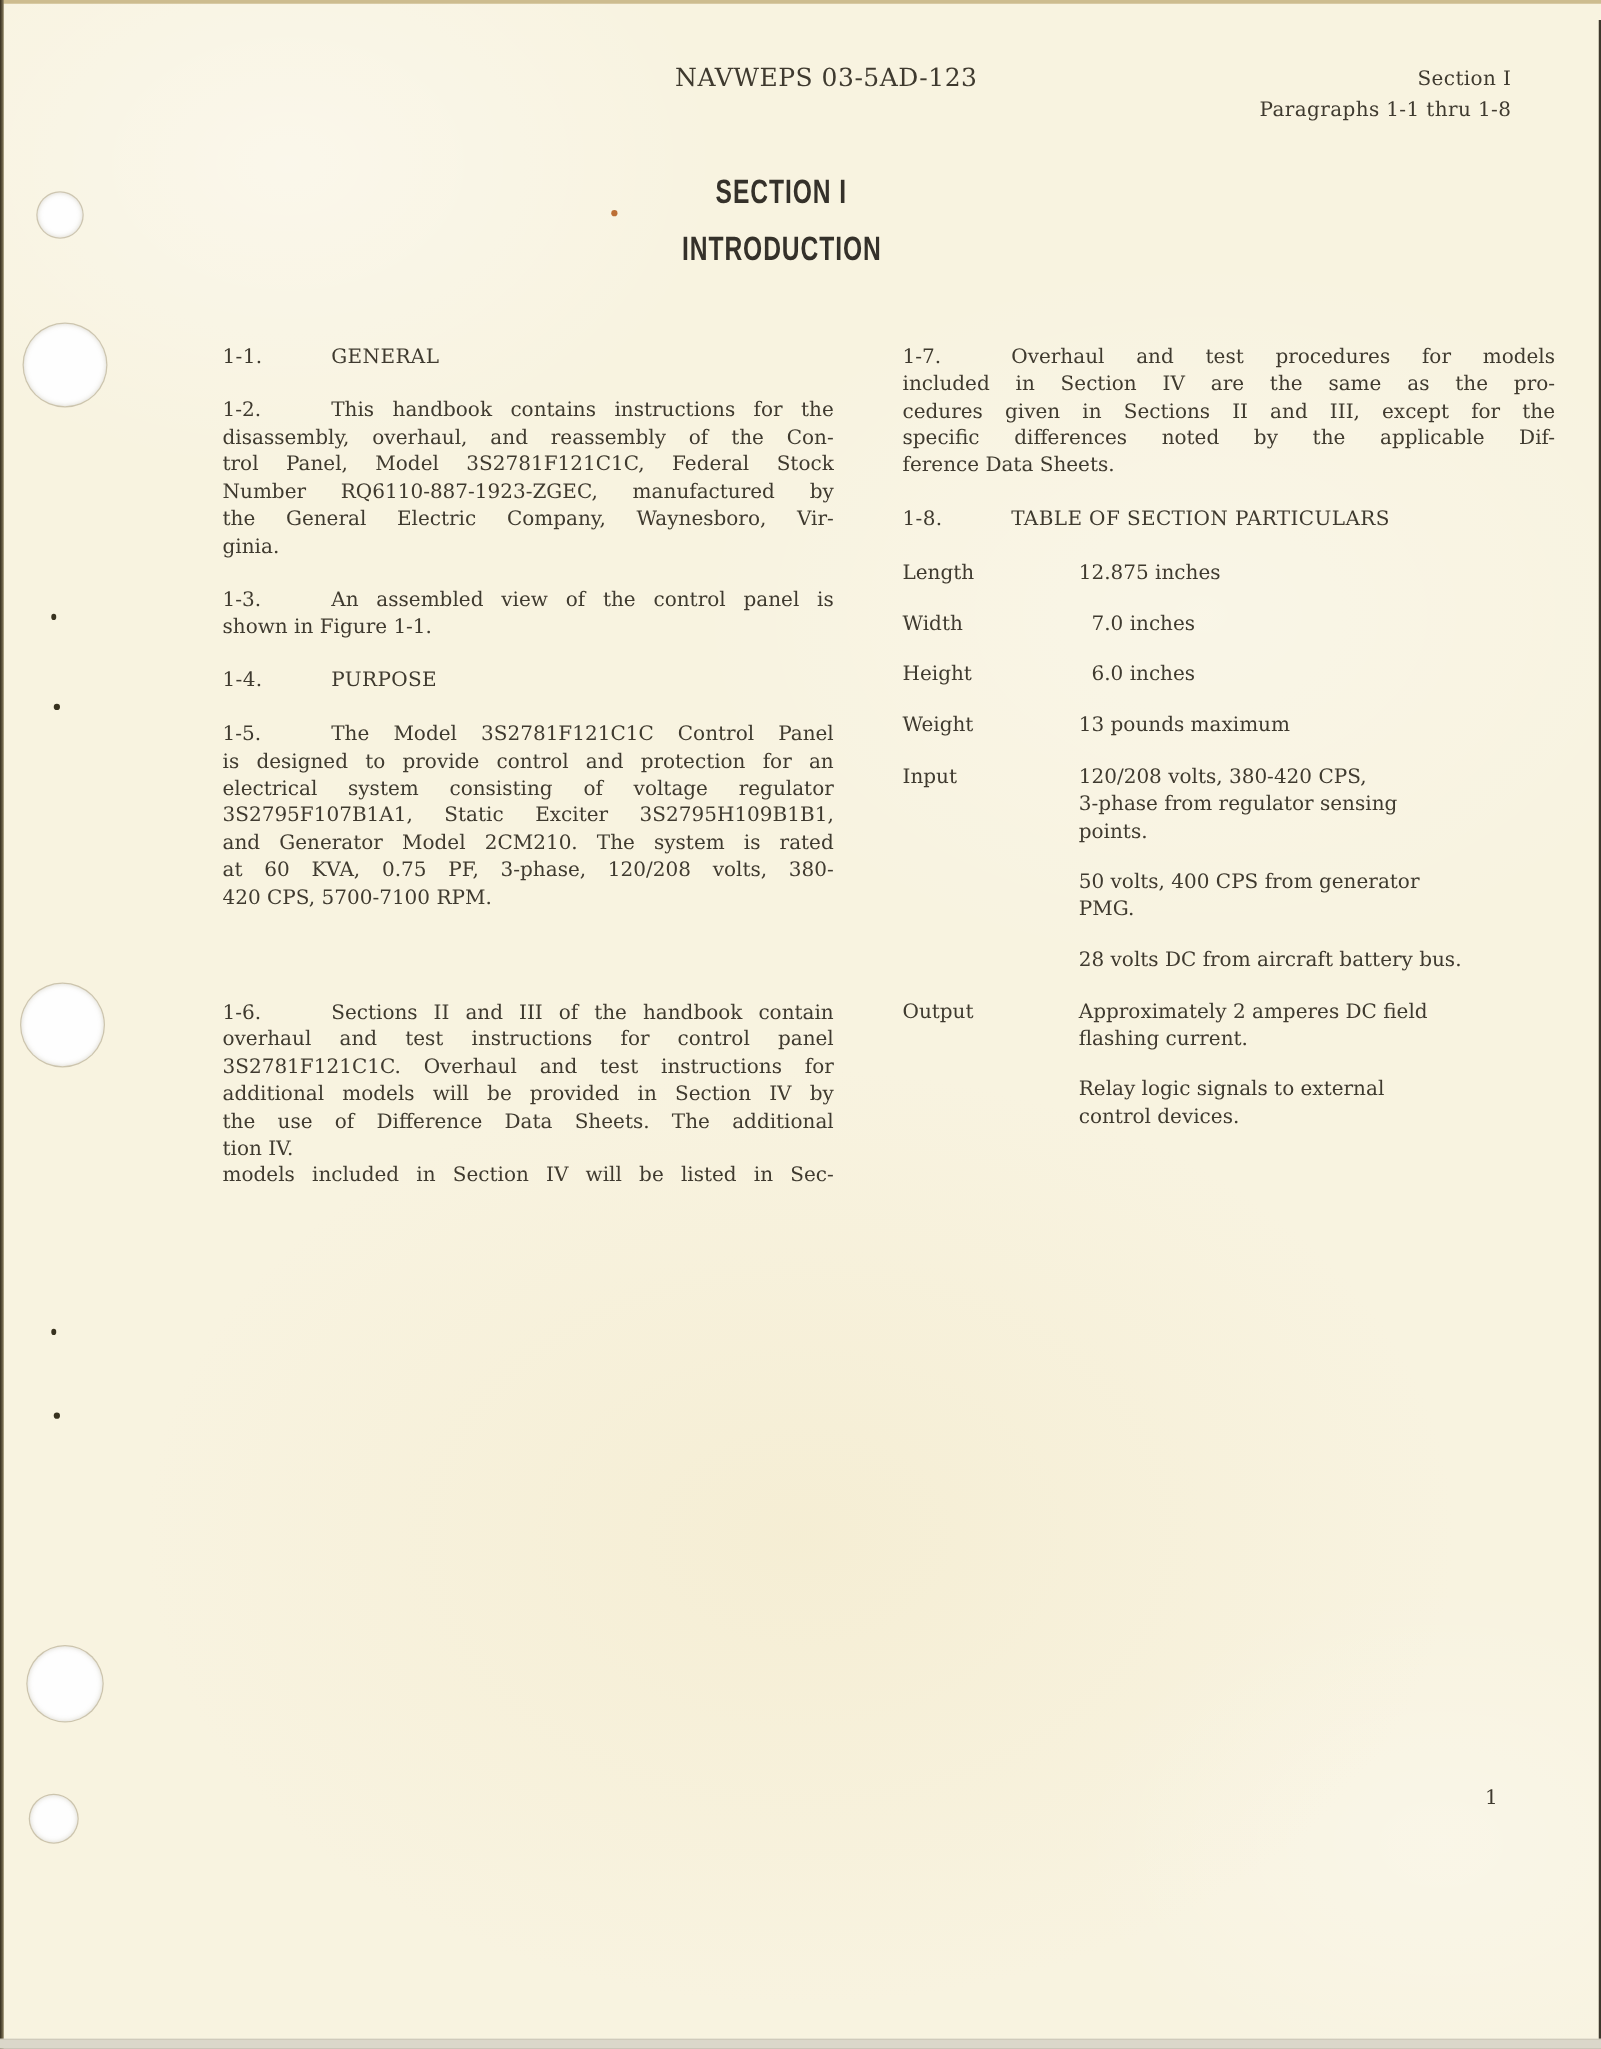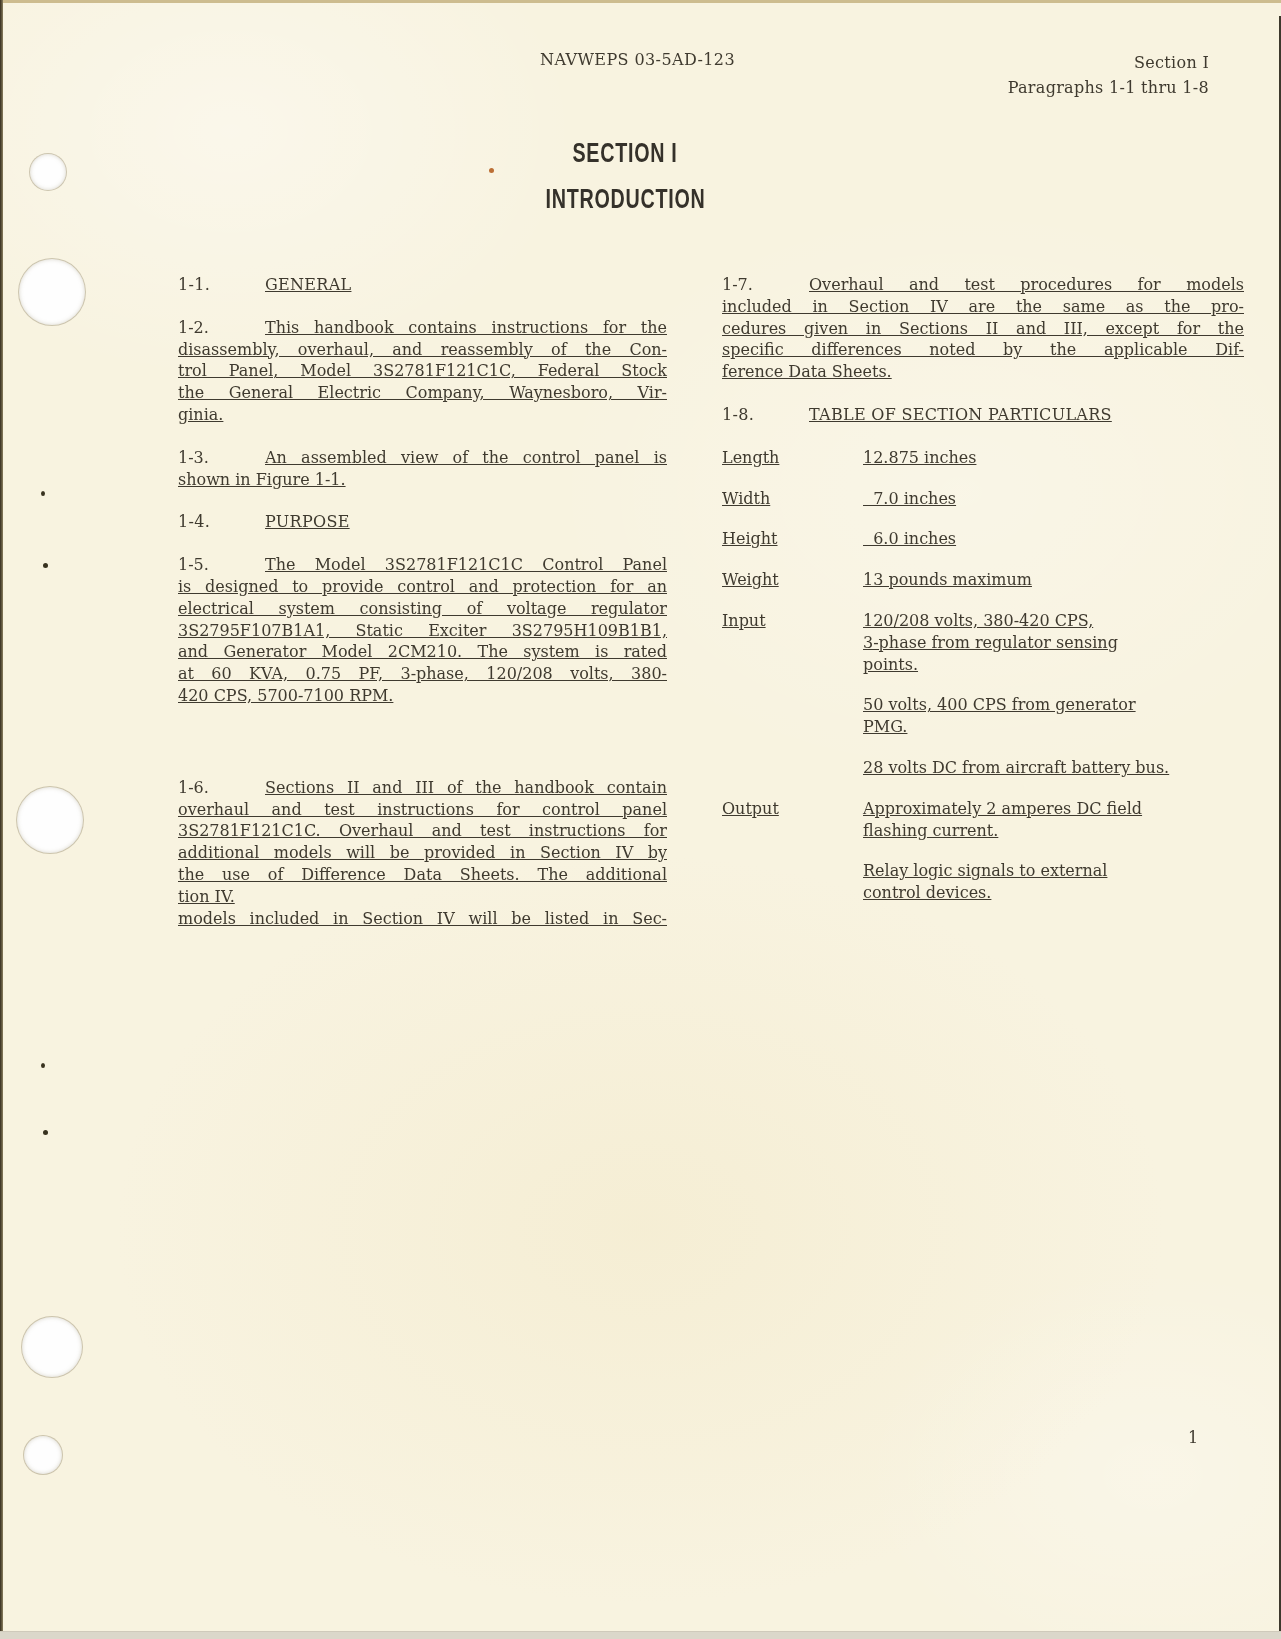--- a/index.html
+++ b/index.html
@@ -25,32 +25,32 @@
 
   
   .hole { position:absolute; background:#fefefe; border-radius:50%;
           box-shadow:0 0 0 1px rgba(150,140,110,0.45), 0 0 4px rgba(150,140,110,0.35) inset; }
 
   
   .speck  { position:absolute; border-radius:50%; background:#38321f; }
   .speck.orange { background:#bc6f35; }
 
   
-  .hdr-doc   { position:absolute; left:540px; top:50px; font-size:16px; letter-spacing:0.4px; }
+  .hdr-doc   { position:absolute; left:540px; top:50px; font-size:20px; letter-spacing:0.4px; }
   .hdr-right { position:absolute; right:72px; top:50px; text-align:right; font-size:16px; line-height:25px; letter-spacing:0.3px; }
 
   
   .title { position:absolute; left:0; top:138px; width:1250px; text-align:center;
            font-family:"Liberation Sans", sans-serif; font-weight:bold; color:#35312a; }
   .title .tline { font-size:27px; line-height:30px; letter-spacing:1px; }
   .title .tline + .tline { margin-top:16px; }
   .title .squeeze { display:inline-block; transform:scaleX(0.73); transform-origin:center; }
 
   
-  .col { position:absolute; top:274px; font-size:16px; line-height:21.8px;text-decoration:underline; }
+  .col { position:absolute; top:274px; font-size:16px; line-height:21.8px; }
   .col-left  { left:178px; width:489px; }
   .col-right { left:722px; width:522px; }
 
   .block { margin-bottom:21px; }
 
   .heading { position:relative; padding-left:87px; letter-spacing:0.3px; }
   .para    { position:relative; }
   .plabel  { position:absolute; left:0; top:0; }
   .pline   { text-align:justify; text-align-last:justify; }
   .pline.first { padding-left:87px; }
@@ -96,20 +96,21 @@
     <div class="tline"><span class="squeeze">INTRODUCTION</span></div>
   </div>
 
   <div class="col col-left" id="col-left">
       <div class="block heading"><span class="plabel">1-1.</span><span class="htext">GENERAL</span></div>
       <div class="block para">
         <span class="plabel">1-2.</span>
         <div class="pline first">This handbook contains instructions for the</div>
         <div class="pline">disassembly, overhaul, and reassembly of the Con-</div>
         <div class="pline">trol Panel, Model 3S2781F121C1C, Federal Stock</div>
+        <div class="pline">Number RQ6110-887-1923-ZGEC, manufactured by</div>
         <div class="pline">the General Electric Company, Waynesboro, Vir-</div>
         <div class="pline last">ginia.</div>
       </div>
       <div class="block para">
         <span class="plabel">1-3.</span>
         <div class="pline first">An assembled view of the control panel is</div>
         <div class="pline last">shown in Figure 1-1.</div>
       </div>
       <div class="block heading"><span class="plabel">1-4.</span><span class="htext">PURPOSE</span></div>
       <div class="block para" style="margin-bottom: 70px;">

